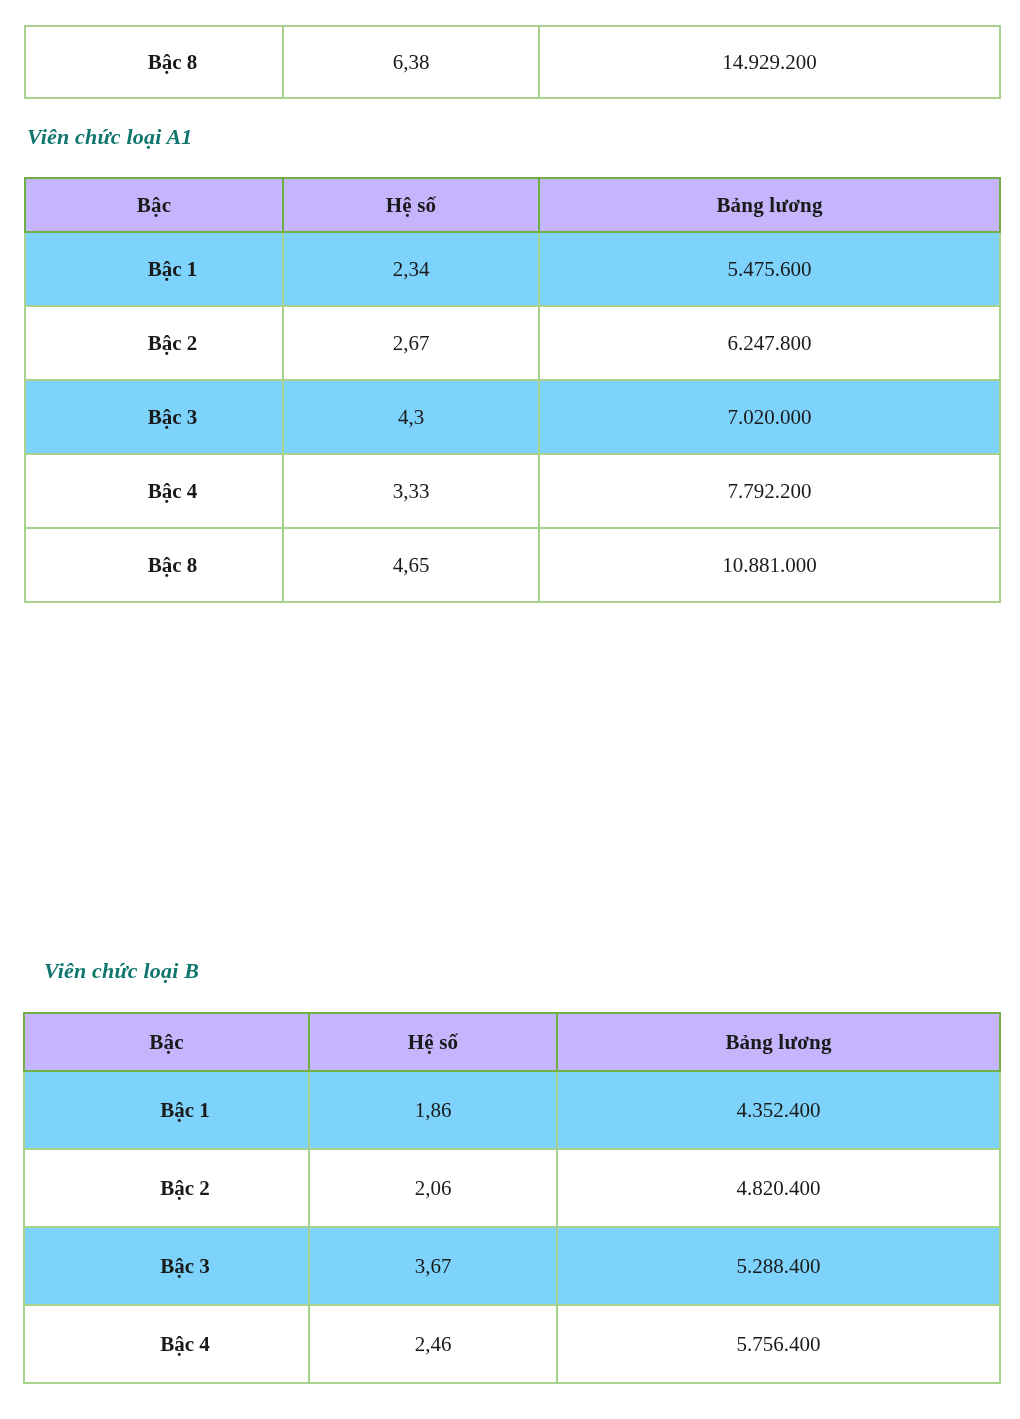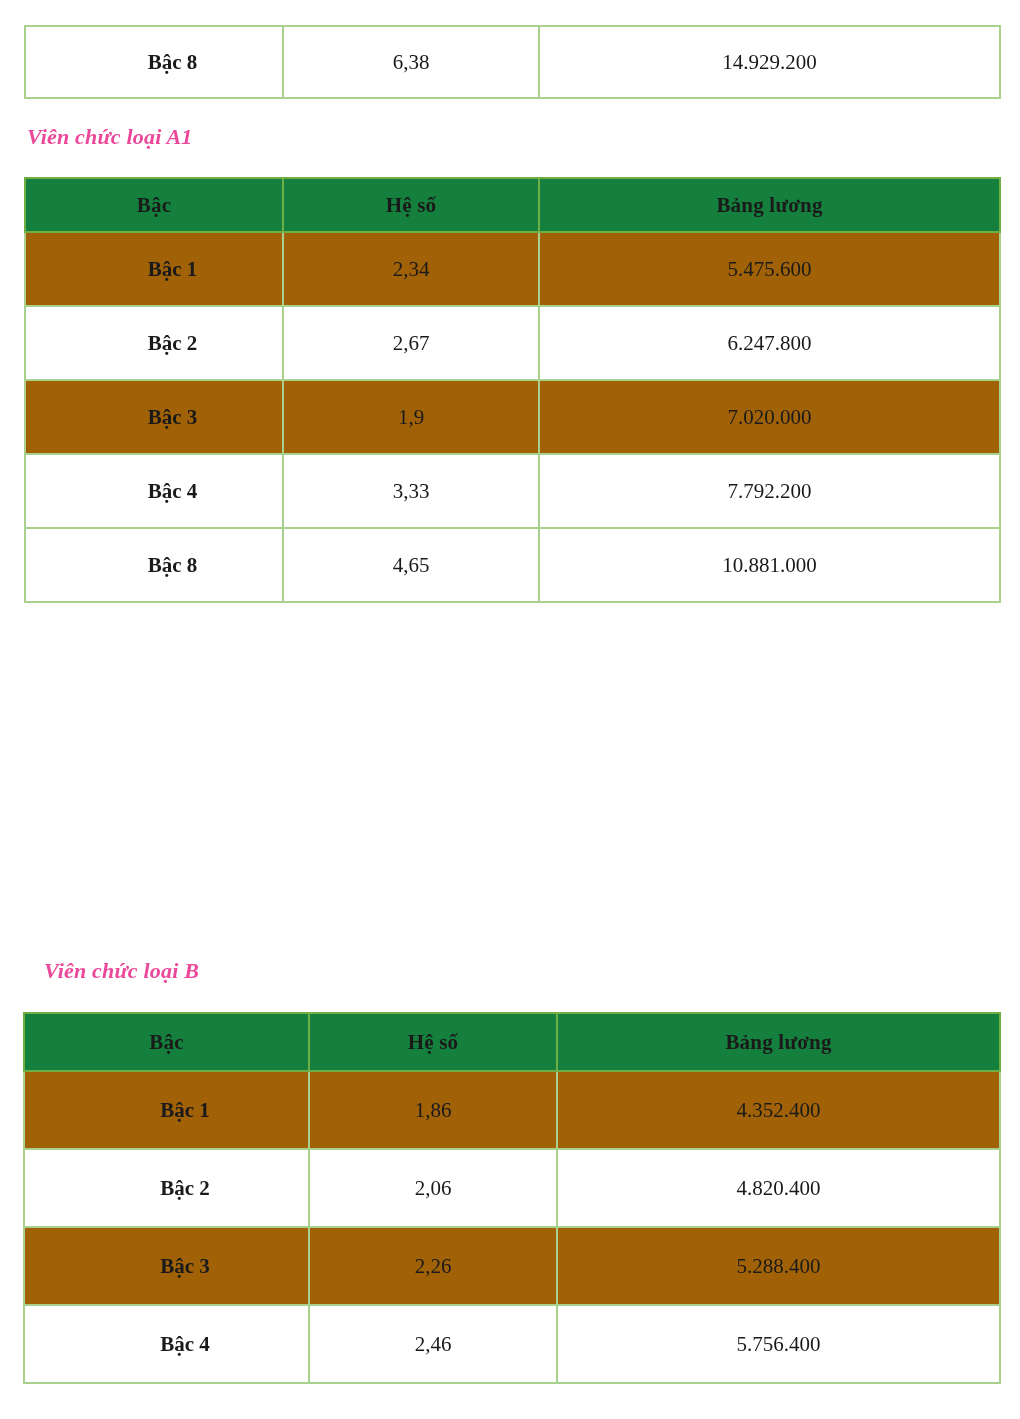--- a/index.html
+++ b/index.html
@@ -30,49 +30,49 @@
   }
   .salary-table td,
   .salary-table th {
     border: 2px solid #A9D18E;
     text-align: center;
     vertical-align: middle;
     padding: 0;
     font-weight: normal;
   }
   .salary-table thead th {
-    background: #15803d;
+    background: #c4b5fd;
     color: #1a1a1a;
     font-weight: bold;
     font-size: 21px;
     height: 52px;
     border-color: #6FAF46;
     letter-spacing: .2px;
   }
   .salary-table tbody tr.tint td {
-    background: #a16207;
+    background: #7dd3fc;
   }
   .salary-table tbody tr.plain td {
     background: #ffffff;
   }
   .salary-table tbody td {
     height: 72px;
     font-size: 21px;
   }
   .salary-table tbody td.bac {
     font-weight: bold;
     padding-left: 37px;
   }
 
   
   .section-heading {
     font-style: italic;
     font-weight: bold;
     font-size: 22px;
-    color: #ec4899;
+    color: #0f766e;
     letter-spacing: .2px;
     white-space: nowrap;
   }
 
   
   .tbl-top {
     position: absolute;
     left: 24px;
     top: 25px;
     width: 975px;
@@ -148,21 +148,21 @@
         <td>2,34</td>
         <td>5.475.600</td>
       </tr>
       <tr class="plain">
         <td class="bac">Bậc 2</td>
         <td>2,67</td>
         <td>6.247.800</td>
       </tr>
       <tr class="tint">
         <td class="bac">Bậc 3</td>
-        <td>1,9</td>
+        <td>4,3</td>
         <td>7.020.000</td>
       </tr>
       <tr class="plain">
         <td class="bac">Bậc 4</td>
         <td>3,33</td>
         <td>7.792.200</td>
       </tr>
       <tr class="plain">
         <td class="bac">Bậc 8</td>
         <td>4,65</td>
@@ -192,21 +192,21 @@
         <td>1,86</td>
         <td>4.352.400</td>
       </tr>
       <tr class="plain">
         <td class="bac">Bậc 2</td>
         <td>2,06</td>
         <td>4.820.400</td>
       </tr>
       <tr class="tint">
         <td class="bac">Bậc 3</td>
-        <td>2,26</td>
+        <td>3,67</td>
         <td>5.288.400</td>
       </tr>
       <tr class="plain">
         <td class="bac">Bậc 4</td>
         <td>2,46</td>
         <td>5.756.400</td>
       </tr>
     </tbody>
   </table>
 

